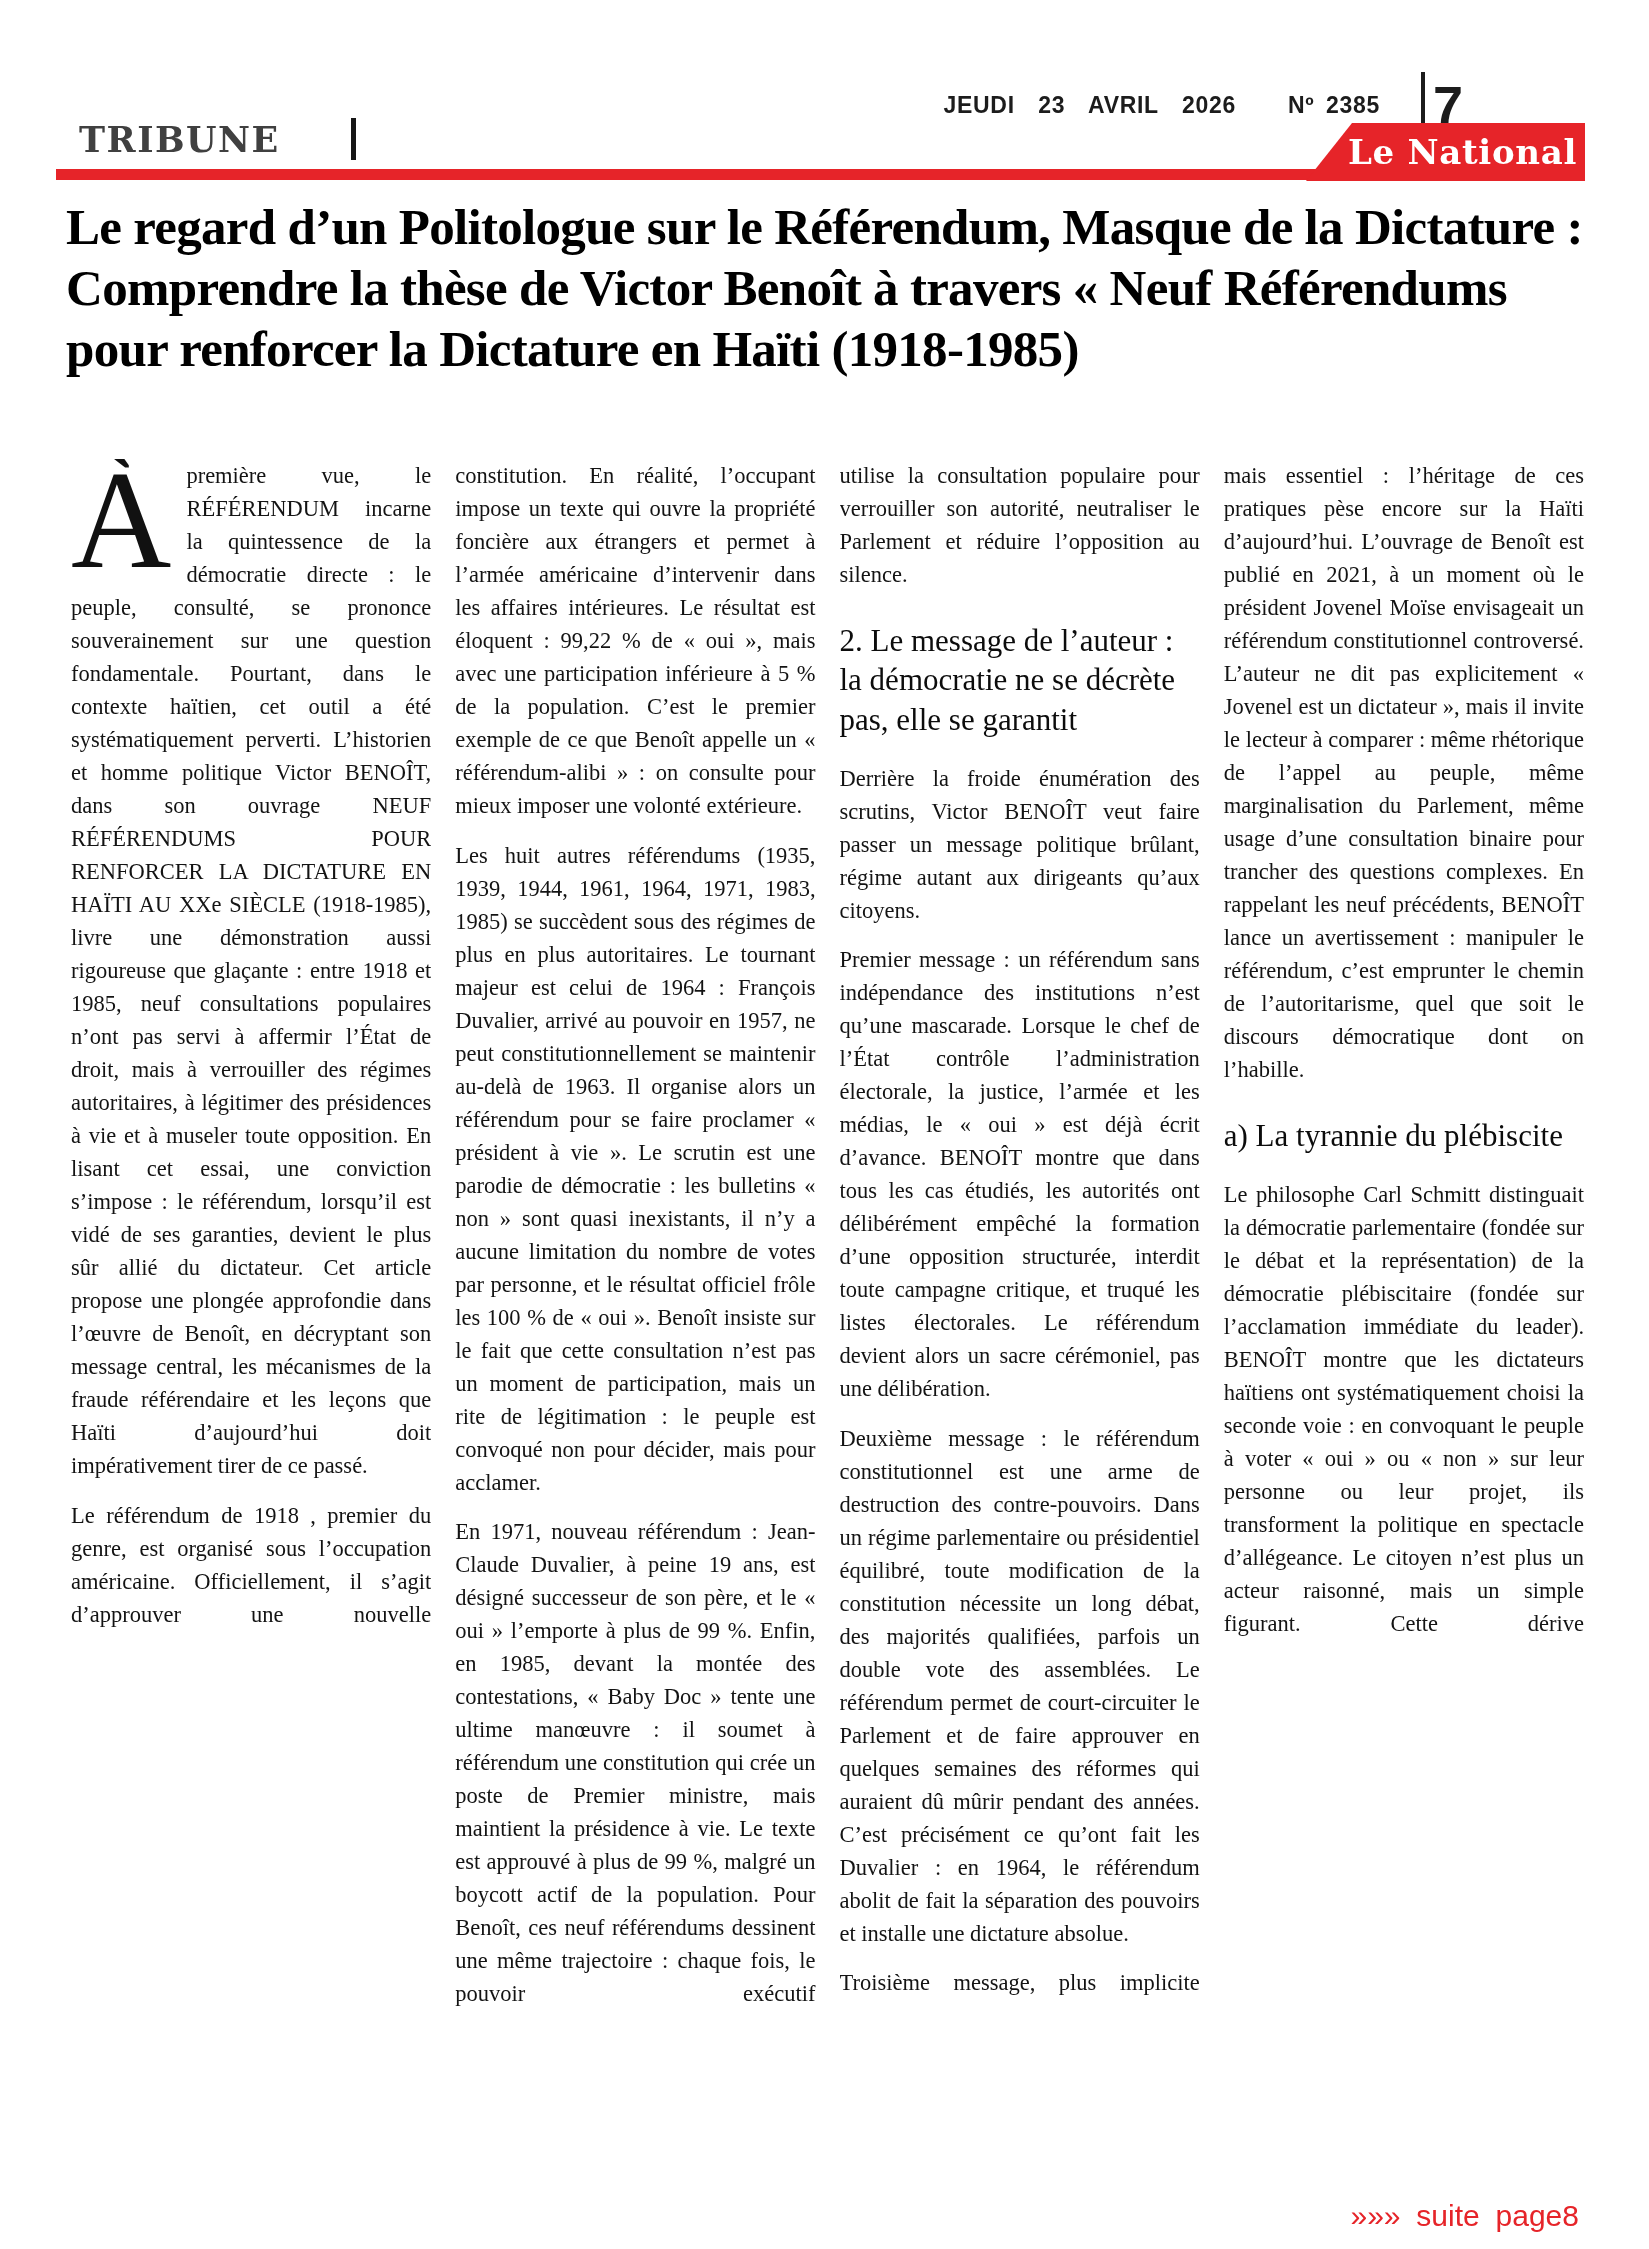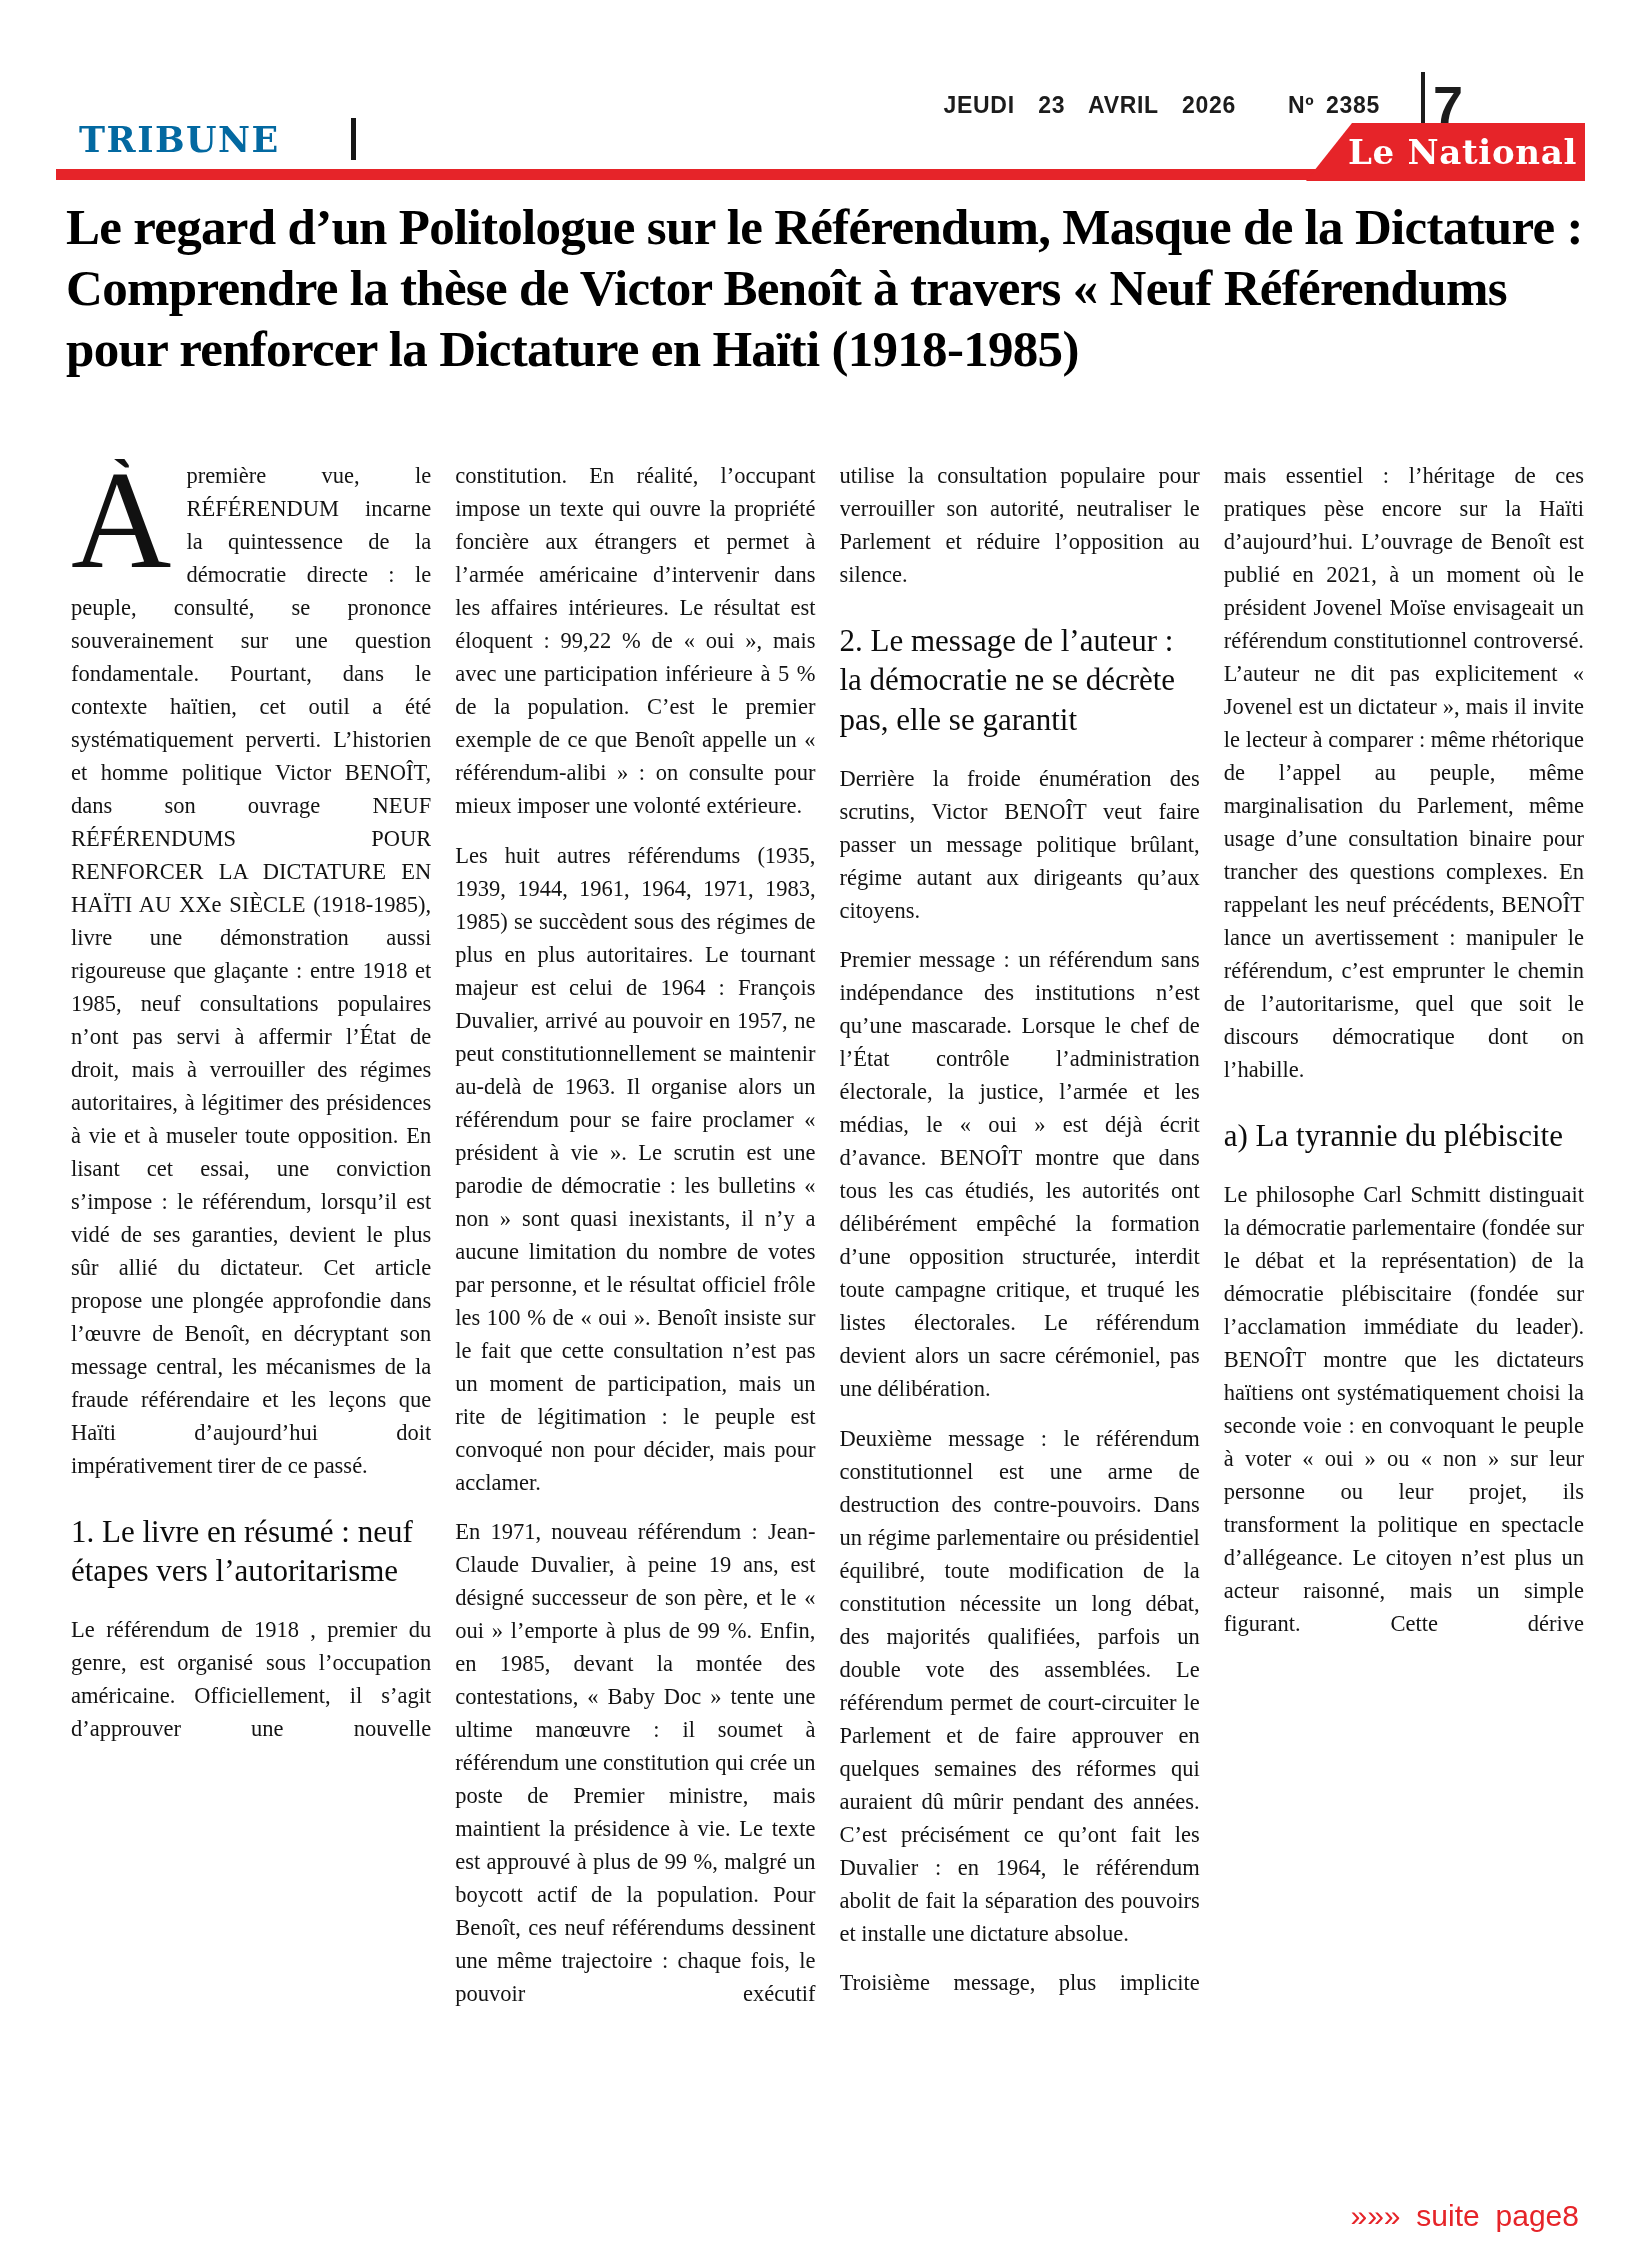--- a/index.html
+++ b/index.html
@@ -15,21 +15,21 @@
     font-family:"Liberation Sans", sans-serif;font-weight:bold;
     font-size:23px;color:#1c1c1c;letter-spacing:0.7px;word-spacing:16.5px;
     white-space:nowrap;
   }
   .dateline .issue{margin-left:52px;word-spacing:4.5px;}
   .pagebar{display:inline-block;width:4.5px;height:66px;background:#1c1c1c;margin-left:41px;}
   .pagenum{font-size:54px;margin-left:7.5px;letter-spacing:0;}
   .tribune{
     position:absolute;left:79px;top:118px;display:flex;align-items:center;
     font-family:"DejaVu Serif", serif;font-weight:bold;font-size:35px;
-    letter-spacing:1.5px;color:#0369a1;
+    letter-spacing:1.5px;color:#404040;
   }
   .tribune-bar{display:inline-block;width:5.2px;height:42px;background:#161616;margin-left:71px;}
   .redbar{
     position:absolute;left:56px;right:65px;top:169px;height:11.2px;
     background:var(--accent,#e62429);
   }
   .banner{
     position:absolute;right:65px;top:123px;width:279px;height:58px;
     background:var(--accent,#e62429);
     clip-path:polygon(46px 0,100% 0,100% 100%,0 100%);
@@ -96,21 +96,20 @@
 
   <div class="banner">
     <span>Le National</span>
   </div>
 
   <h1 class="title">Le regard d’un Politologue sur le Référendum, Masque de la Dictature : Comprendre la thèse de Victor Benoît à travers « Neuf Référendums pour renforcer la Dictature en Haïti (1918-1985)</h1>
 
   <main class="columns">
     <div class="col">
         <p class="body-para"><span class="dropcap">À</span>première vue, le RÉFÉRENDUM incarne la quintessence de la démocratie directe : le peuple, consulté, se prononce souverainement sur une question fondamentale. Pourtant, dans le contexte haïtien, cet outil a été systématiquement perverti. L’historien et homme politique Victor BENOÎT, dans son ouvrage NEUF RÉFÉRENDUMS POUR RENFORCER LA DICTATURE EN HAÏTI AU XXe SIÈCLE (1918-1985), livre une démonstration aussi rigoureuse que glaçante : entre 1918 et 1985, neuf consultations populaires n’ont pas servi à affermir l’État de droit, mais à verrouiller des régimes autoritaires, à légitimer des présidences à vie et à museler toute opposition. En lisant cet essai, une conviction s’impose : le référendum, lorsqu’il est vidé de ses garanties, devient le plus sûr allié du dictateur. Cet article propose une plongée approfondie dans l’œuvre de Benoît, en décryptant son message central, les mécanismes de la fraude référendaire et les leçons que Haïti d’aujourd’hui doit impérativement tirer de ce passé.</p>
-        <h2 class="col-heading">1. Le livre en résumé : neuf étapes vers l’autoritarisme</h2>
         <p class="body-para cont">Le référendum de 1918 , premier du genre, est organisé sous l’occupation américaine. Officiellement, il s’agit d’approuver une nouvelle</p>
       </div>
     <div class="col">
         <p class="body-para">constitution. En réalité, l’occupant impose un texte qui ouvre la propriété foncière aux étrangers et permet à l’armée américaine d’intervenir dans les affaires intérieures. Le résultat est éloquent : 99,22 % de « oui », mais avec une participation inférieure à 5 % de la population. C’est le premier exemple de ce que Benoît appelle un « référendum-alibi » : on consulte pour mieux imposer une volonté extérieure.</p>
         <p class="body-para">Les huit autres référendums (1935, 1939, 1944, 1961, 1964, 1971, 1983, 1985) se succèdent sous des régimes de plus en plus autoritaires. Le tournant majeur est celui de 1964 : François Duvalier, arrivé au pouvoir en 1957, ne peut constitutionnellement se maintenir au-delà de 1963. Il organise alors un référendum pour se faire proclamer « président à vie ». Le scrutin est une parodie de démocratie : les bulletins « non » sont quasi inexistants, il n’y a aucune limitation du nombre de votes par personne, et le résultat officiel frôle les 100 % de « oui ». Benoît insiste sur le fait que cette consultation n’est pas un moment de participation, mais un rite de légitimation : le peuple est convoqué non pour décider, mais pour acclamer.</p>
         <p class="body-para cont">En 1971, nouveau référendum : Jean-Claude Duvalier, à peine 19 ans, est désigné successeur de son père, et le « oui » l’emporte à plus de 99 %. Enfin, en 1985, devant la montée des contestations, « Baby Doc » tente une ultime manœuvre : il soumet à référendum une constitution qui crée un poste de Premier ministre, mais maintient la présidence à vie. Le texte est approuvé à plus de 99 %, malgré un boycott actif de la population. Pour Benoît, ces neuf référendums dessinent une même trajectoire : chaque fois, le pouvoir exécutif</p>
       </div>
     <div class="col">
         <p class="body-para cont">utilise la consultation populaire pour verrouiller son autorité, neutraliser le Parlement et réduire l’opposition au silence.</p>
         <h2 class="col-heading">2. Le message de l’auteur : la démocratie ne se décrète pas, elle se garantit</h2>

